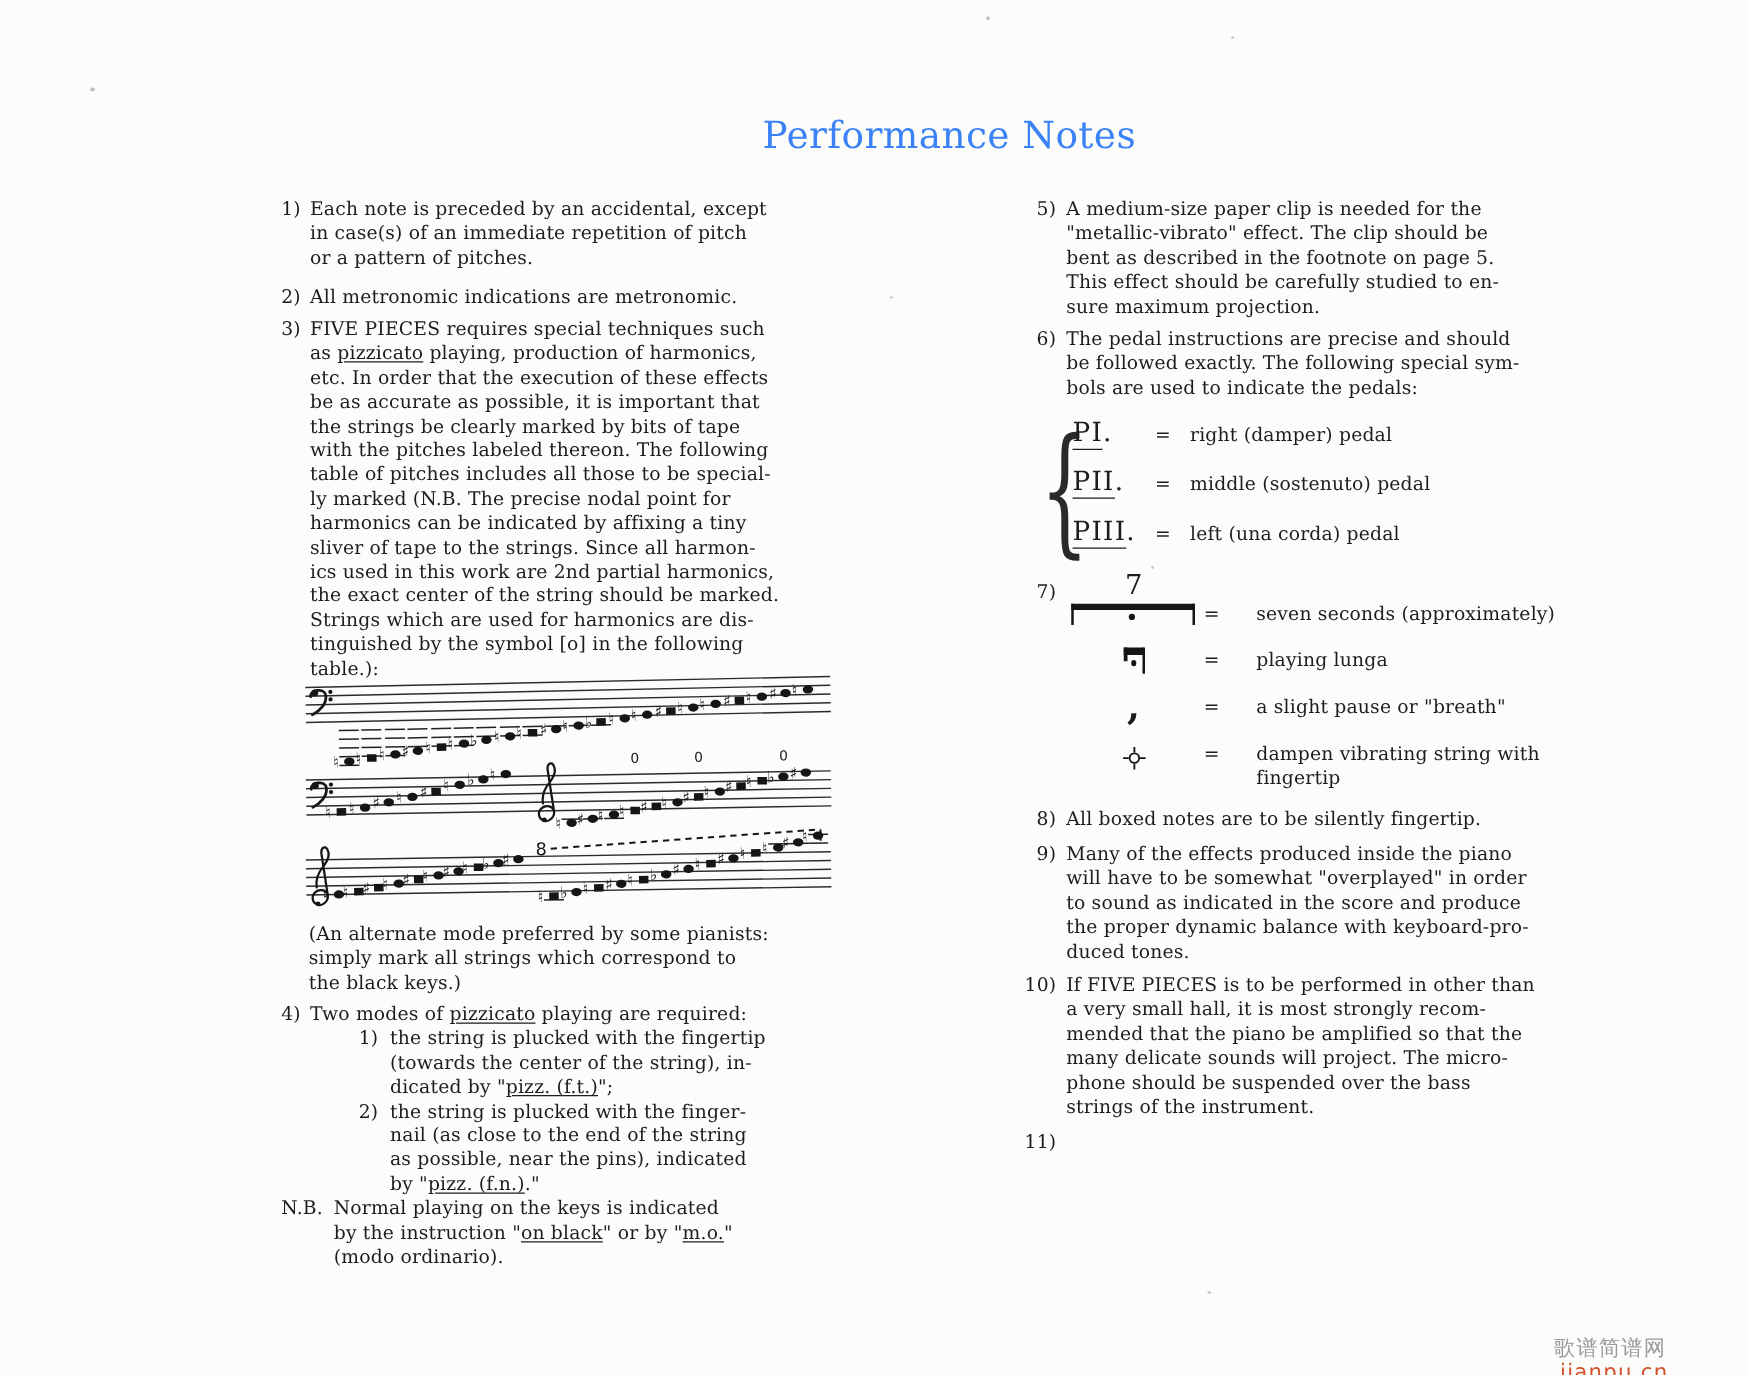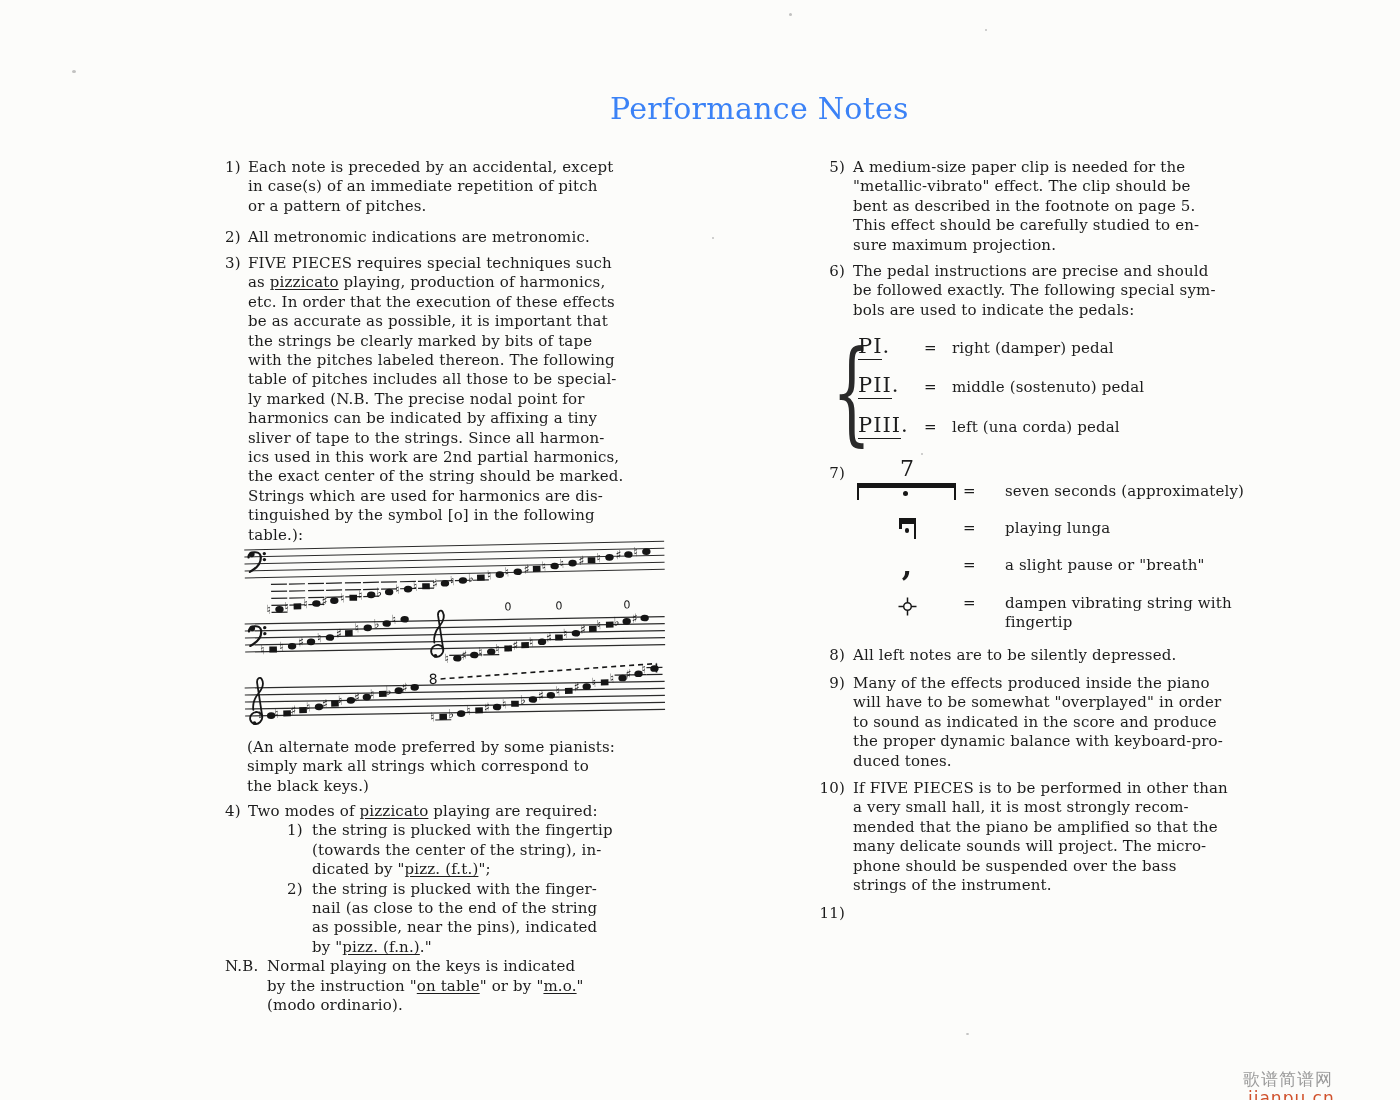--- a/index.html
+++ b/index.html
@@ -309,21 +309,21 @@
   <div class="item sub">
     <span class="num txt">1)</span>
     <span class="txt">the string is plucked with the fingertip<br>(towards the center of the string), in-<br>dicated by "<u>pizz. (f.t.)</u>";</span>
   </div>
   <div class="item sub">
     <span class="num txt">2)</span>
     <span class="txt">the string is plucked with the finger-<br>nail (as close to the end of the string<br>as possible, near the pins), indicated<br>by "<u>pizz. (f.n.)</u>."</span>
   </div>
   <div class="item nb">
     <span class="num txt">N.B.</span>
-    <span class="txt">Normal playing on the keys is indicated<br>by the instruction "<u>on table</u>" or by "<u>m.o.</u>"<br>(modo ordinario).</span>
+    <span class="txt">Normal playing on the keys is indicated<br>by the instruction "<u>on black</u>" or by "<u>m.o.</u>"<br>(modo ordinario).</span>
   </div>
 </div>
 
 <div class="abs item" style="left:818px;top:158px;width:432px">
   <span class="numr txt">5)</span>
   <span class="txt">A medium-size paper clip is needed for the<br>"metallic-vibrato" effect. The clip should be<br>bent as described in the footnote on page 5.<br>This effect should be carefully studied to en-<br>sure maximum projection.</span>
 </div>
 
 <div class="abs item" style="left:818px;top:262px;width:432px">
   <span class="numr txt">6)</span>
@@ -395,21 +395,21 @@
         <line x1="14" y1="9.5" x2="18.5" y2="9.5" stroke="#161616" stroke-width="1.5"></line>
       </svg>
     </div>
     <span class="txt">=</span>
     <span class="txt">dampen vibrating string with<br>fingertip</span>
   </div>
 </div>
 
 <div class="abs item" style="left:818px;top:646px;width:432px">
   <span class="numr txt">8)</span>
-  <span class="txt">All left notes are to be silently depressed.</span>
+  <span class="txt">All boxed notes are to be silently fingertip.</span>
 </div>
 
 <div class="abs item" style="left:818px;top:674px;width:432px">
   <span class="numr txt">9)</span>
   <span class="txt">Many of the effects produced inside the piano<br>will have to be somewhat "overplayed" in order<br>to sound as indicated in the score and produce<br>the proper dynamic balance with keyboard-pro-<br>duced tones.</span>
 </div>
 
 <div class="abs item" style="left:818px;top:779px;width:432px">
   <span class="numr txt">10)</span>
   <span class="txt">If FIVE PIECES is to be performed in other than<br>a very small hall, it is most strongly recom-<br>mended that the piano be amplified so that the<br>many delicate sounds will project. The micro-<br>phone should be suspended over the bass<br>strings of the instrument.</span>

